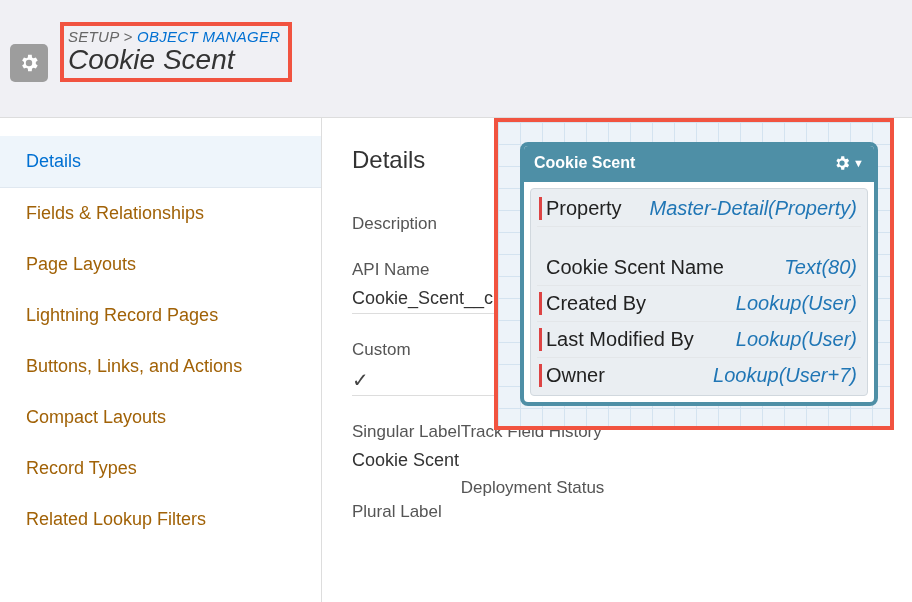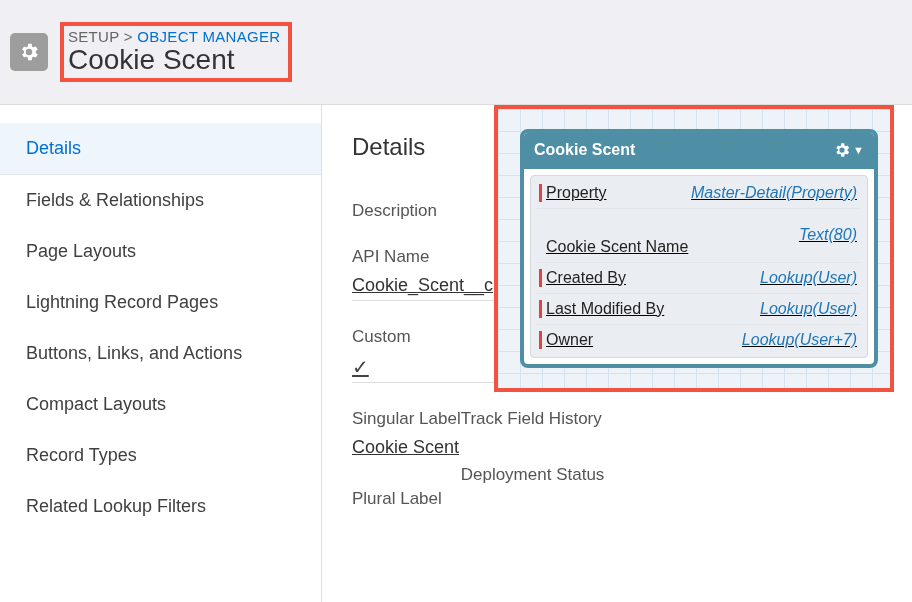--- a/index.html
+++ b/index.html
@@ -5,24 +5,25 @@
     * { box-sizing: border-box; margin: 0; padding: 0; }
     body {
       font-family: "Salesforce Sans", -apple-system, BlinkMacSystemFont, "Segoe UI", Helvetica, Arial, sans-serif;
       background: #fff;
       width: 912px;
       height: 602px;
       overflow: hidden;
     }
     .header {
       background: #f0f0f4;
-      padding: 22px 0 22px 10px;
-      display: flex;
-      align-items: center;
+      padding: 22px 0 35px 10px;
+      display: flex;
+      align-items: flex-end;
       border-bottom: 1px solid #ddd;
+      font-style: italic;
     }
     .gear-box {
       width: 38px;
       height: 38px;
       background: #9d9d9d;
       border-radius: 5px;
       display: flex;
       align-items: center;
       justify-content: center;
       margin-right: 12px;
@@ -48,21 +49,21 @@
       height: calc(602px - 95px);
     }
     .sidebar {
       width: 322px;
       border-right: 1px solid #ddd;
       padding-top: 18px;
     }
     .sidebar-item {
       padding: 15px 26px 15px 26px;
       font-size: 18px;
-      color: #404040;
+      color: #a16207;
       cursor: pointer;
     }
     .sidebar-item.active {
       background: #eef5fb;
       color: #0070d2;
       border-bottom: 1px solid #e0e8f0;
     }
     .main {
       flex: 1;
       padding: 28px 0 0 30px;
@@ -79,21 +80,20 @@
       font-size: 17px;
       color: #555;
       margin-bottom: 8px;
     }
     .field-value {
       font-size: 18px;
       color: #333;
       padding-bottom: 3px;
       border-bottom: 1px solid #ddd;
       min-height: 26px;
-      text-decoration: underline;
     }
     .check { color: #444; font-size: 20px; }
     .detail-cols {
       display: flex;
     }
     
     .schema-wrap {
       position: absolute;
       top: 0;
       left: 172px;
@@ -127,25 +127,24 @@
     .schema-body {
       background: #eaeef2;
       margin: 6px;
       border-radius: 4px;
       padding: 2px 6px;
       border: 1px solid #d1d8de;
     }
     .schema-row {
       display: flex;
       justify-content: space-between;
-      align-items: center;
+      align-items: flex-end;
       padding: 6px 4px 6px 2px;
       border-bottom: 1px solid #e3e6e9;
-      font-size: 16px;
-      text-decoration: underline;
+      font-size: 20px;
     }
     .schema-row:last-child { border-bottom: none; }
     .schema-row .fname {
       color: #222;
       border-left: 3px solid #d44;
       padding-left: 4px;
     }
     .schema-row.noborder .fname { border-left: 3px solid transparent; margin-top: 23px; }
     .schema-row .ftype {
       color: #2076b5;

